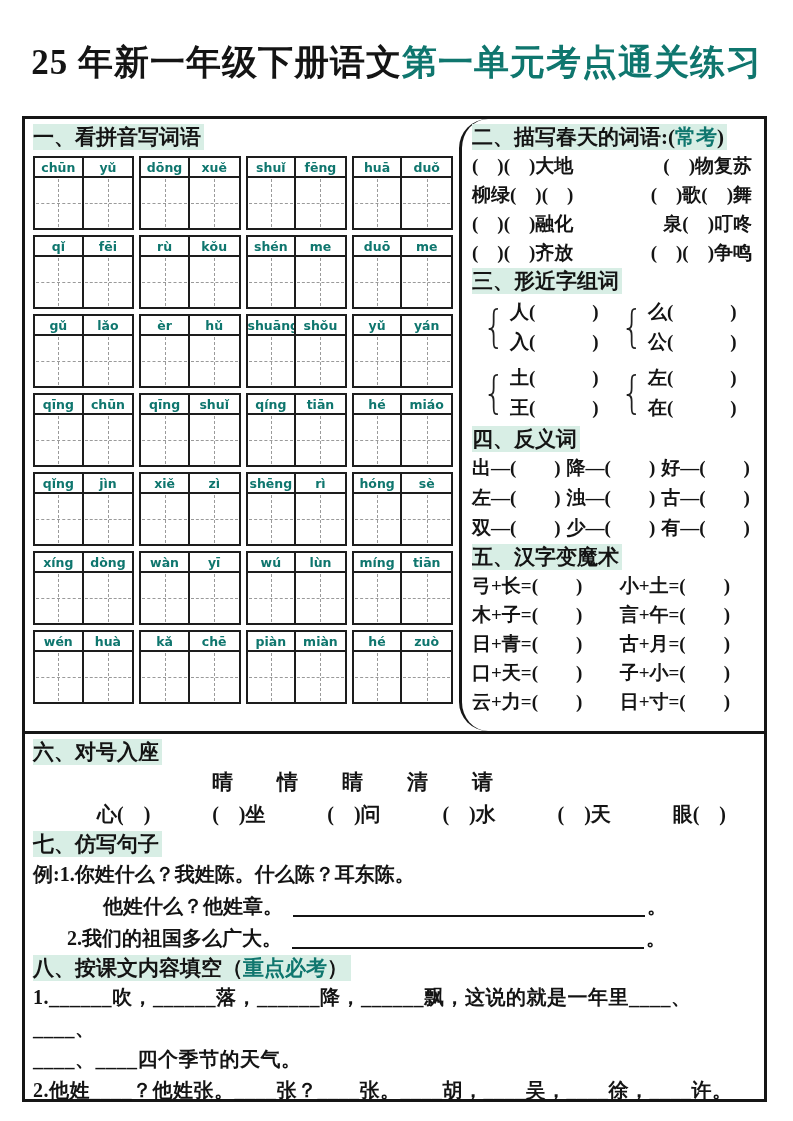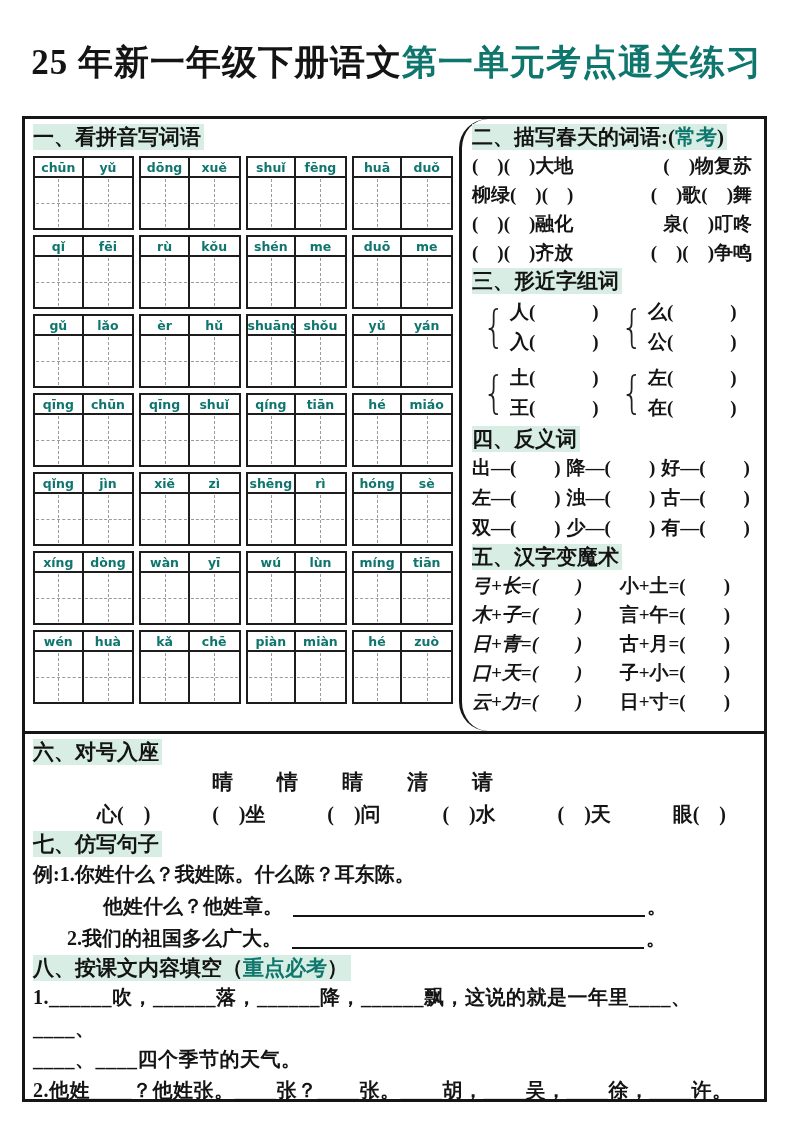--- a/index.html
+++ b/index.html
@@ -52,21 +52,21 @@
   .pairs-grid{display:grid;grid-template-columns:1fr 1fr;row-gap:6px;margin:2px 0 2px 8px;}
   .pair{display:flex;align-items:center;}
   .brace{
     font-family:"DejaVu Sans",sans-serif;font-size:44px;font-weight:200;
     transform:scaleX(.8);line-height:60px;margin-right:2px;color:#222;
   }
   .pair-col{display:flex;flex-direction:column;font-size:19px;line-height:30px;font-weight:600;}
   .tri-line{display:flex;font-size:19px;line-height:30px;font-weight:600;}
   .tri-line span{width:33.3%;}
   .magic-line{display:flex;font-size:19px;line-height:29px;font-weight:600;}
-  .magic-line span:first-child{width:52%;font-style:italic;}
+  .magic-line span:first-child{width:52%;}
   
   .bottom{flex:1;border-top:3px solid #161616;box-sizing:border-box;padding:4px 12px 0 8px;font-size:20px;}
   .chars-row{display:flex;gap:44px;justify-content:center;font-size:21px;font-weight:600;line-height:32px;margin-right:80px;}
   .blanks-row{display:flex;justify-content:space-between;padding:0 26px 0 64px;font-size:20px;font-weight:600;line-height:32px;}
   .sent{font-size:20px;font-weight:600;line-height:32px;}
   .sent.indent1{padding-left:70px;}
   .sent.indent2{padding-left:34px;}
   .rule-line{display:flex;align-items:flex-end;text-align:center;}
   .rule{flex:1;max-width:352px;border-bottom:2px solid #141414;margin:0 2px 5px 10px;height:22px;}
   .fill-line{font-size:20px;font-weight:600;line-height:31px;letter-spacing:.5px;}

